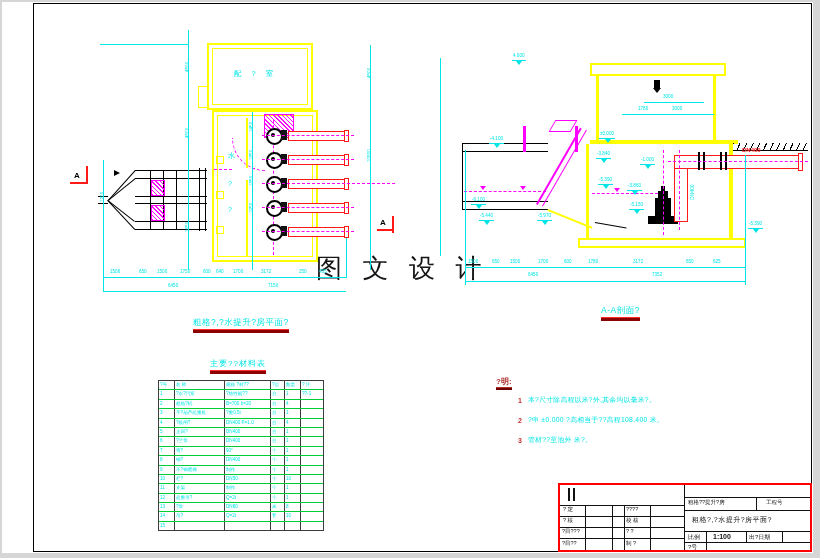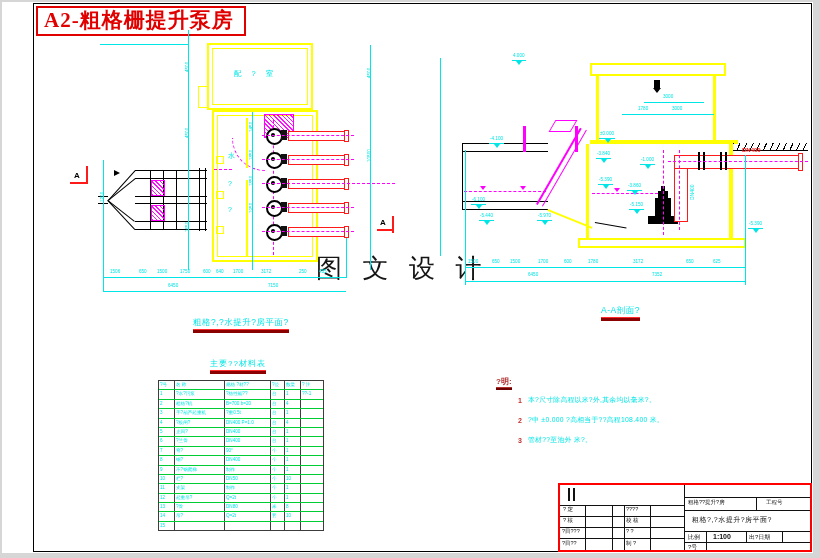--- a/index.html
+++ b/index.html
@@ -59,22 +59,20 @@
 
 <div id="canvas">
 
   <div class="edge" style="left:0;top:0;width:820px;height:2px"></div>
   <div class="edge" style="left:0;top:0;width:2px;height:558px"></div>
   <div class="edge" style="left:813px;top:0;width:7px;height:558px"></div>
   <div class="edge" style="left:0;top:553px;width:820px;height:5px"></div>
 
   <div class="abs" style="left:33px;top:3px;width:779px;height:549px;border:1px solid #000;box-sizing:border-box"></div>
 
-  <div class="t" style="left:36px;top:6px;padding:2px 10px 3px 6px;border:2px solid #e00000;color:#e00000;
-       font-family:'Liberation Serif',serif;font-weight:bold;font-size:21px;letter-spacing:1px">A2-粗格栅提升泵房</div>
 
   <div class="t" style="left:316px;top:256px;font-size:26px;color:#151515;letter-spacing:7px;
        font-family:'Liberation Serif',serif;font-weight:500">图 文 设 计</div>
 
   <div>
 
     <div class="abs" style="left:207px;top:43px;width:106px;height:67px;border:2px solid #ffff00;box-sizing:border-box"></div>
     <div class="abs" style="left:212px;top:48px;width:96px;height:57px;border:1px solid #ffff00;box-sizing:border-box"></div>
     <div class="abs" style="left:198px;top:86px;width:10px;height:22px;border:1px solid #ffff00;box-sizing:border-box"></div>
     <div class="abs" style="left:212px;top:110px;width:106px;height:152px;border:2px solid #ffff00;box-sizing:border-box"></div>

